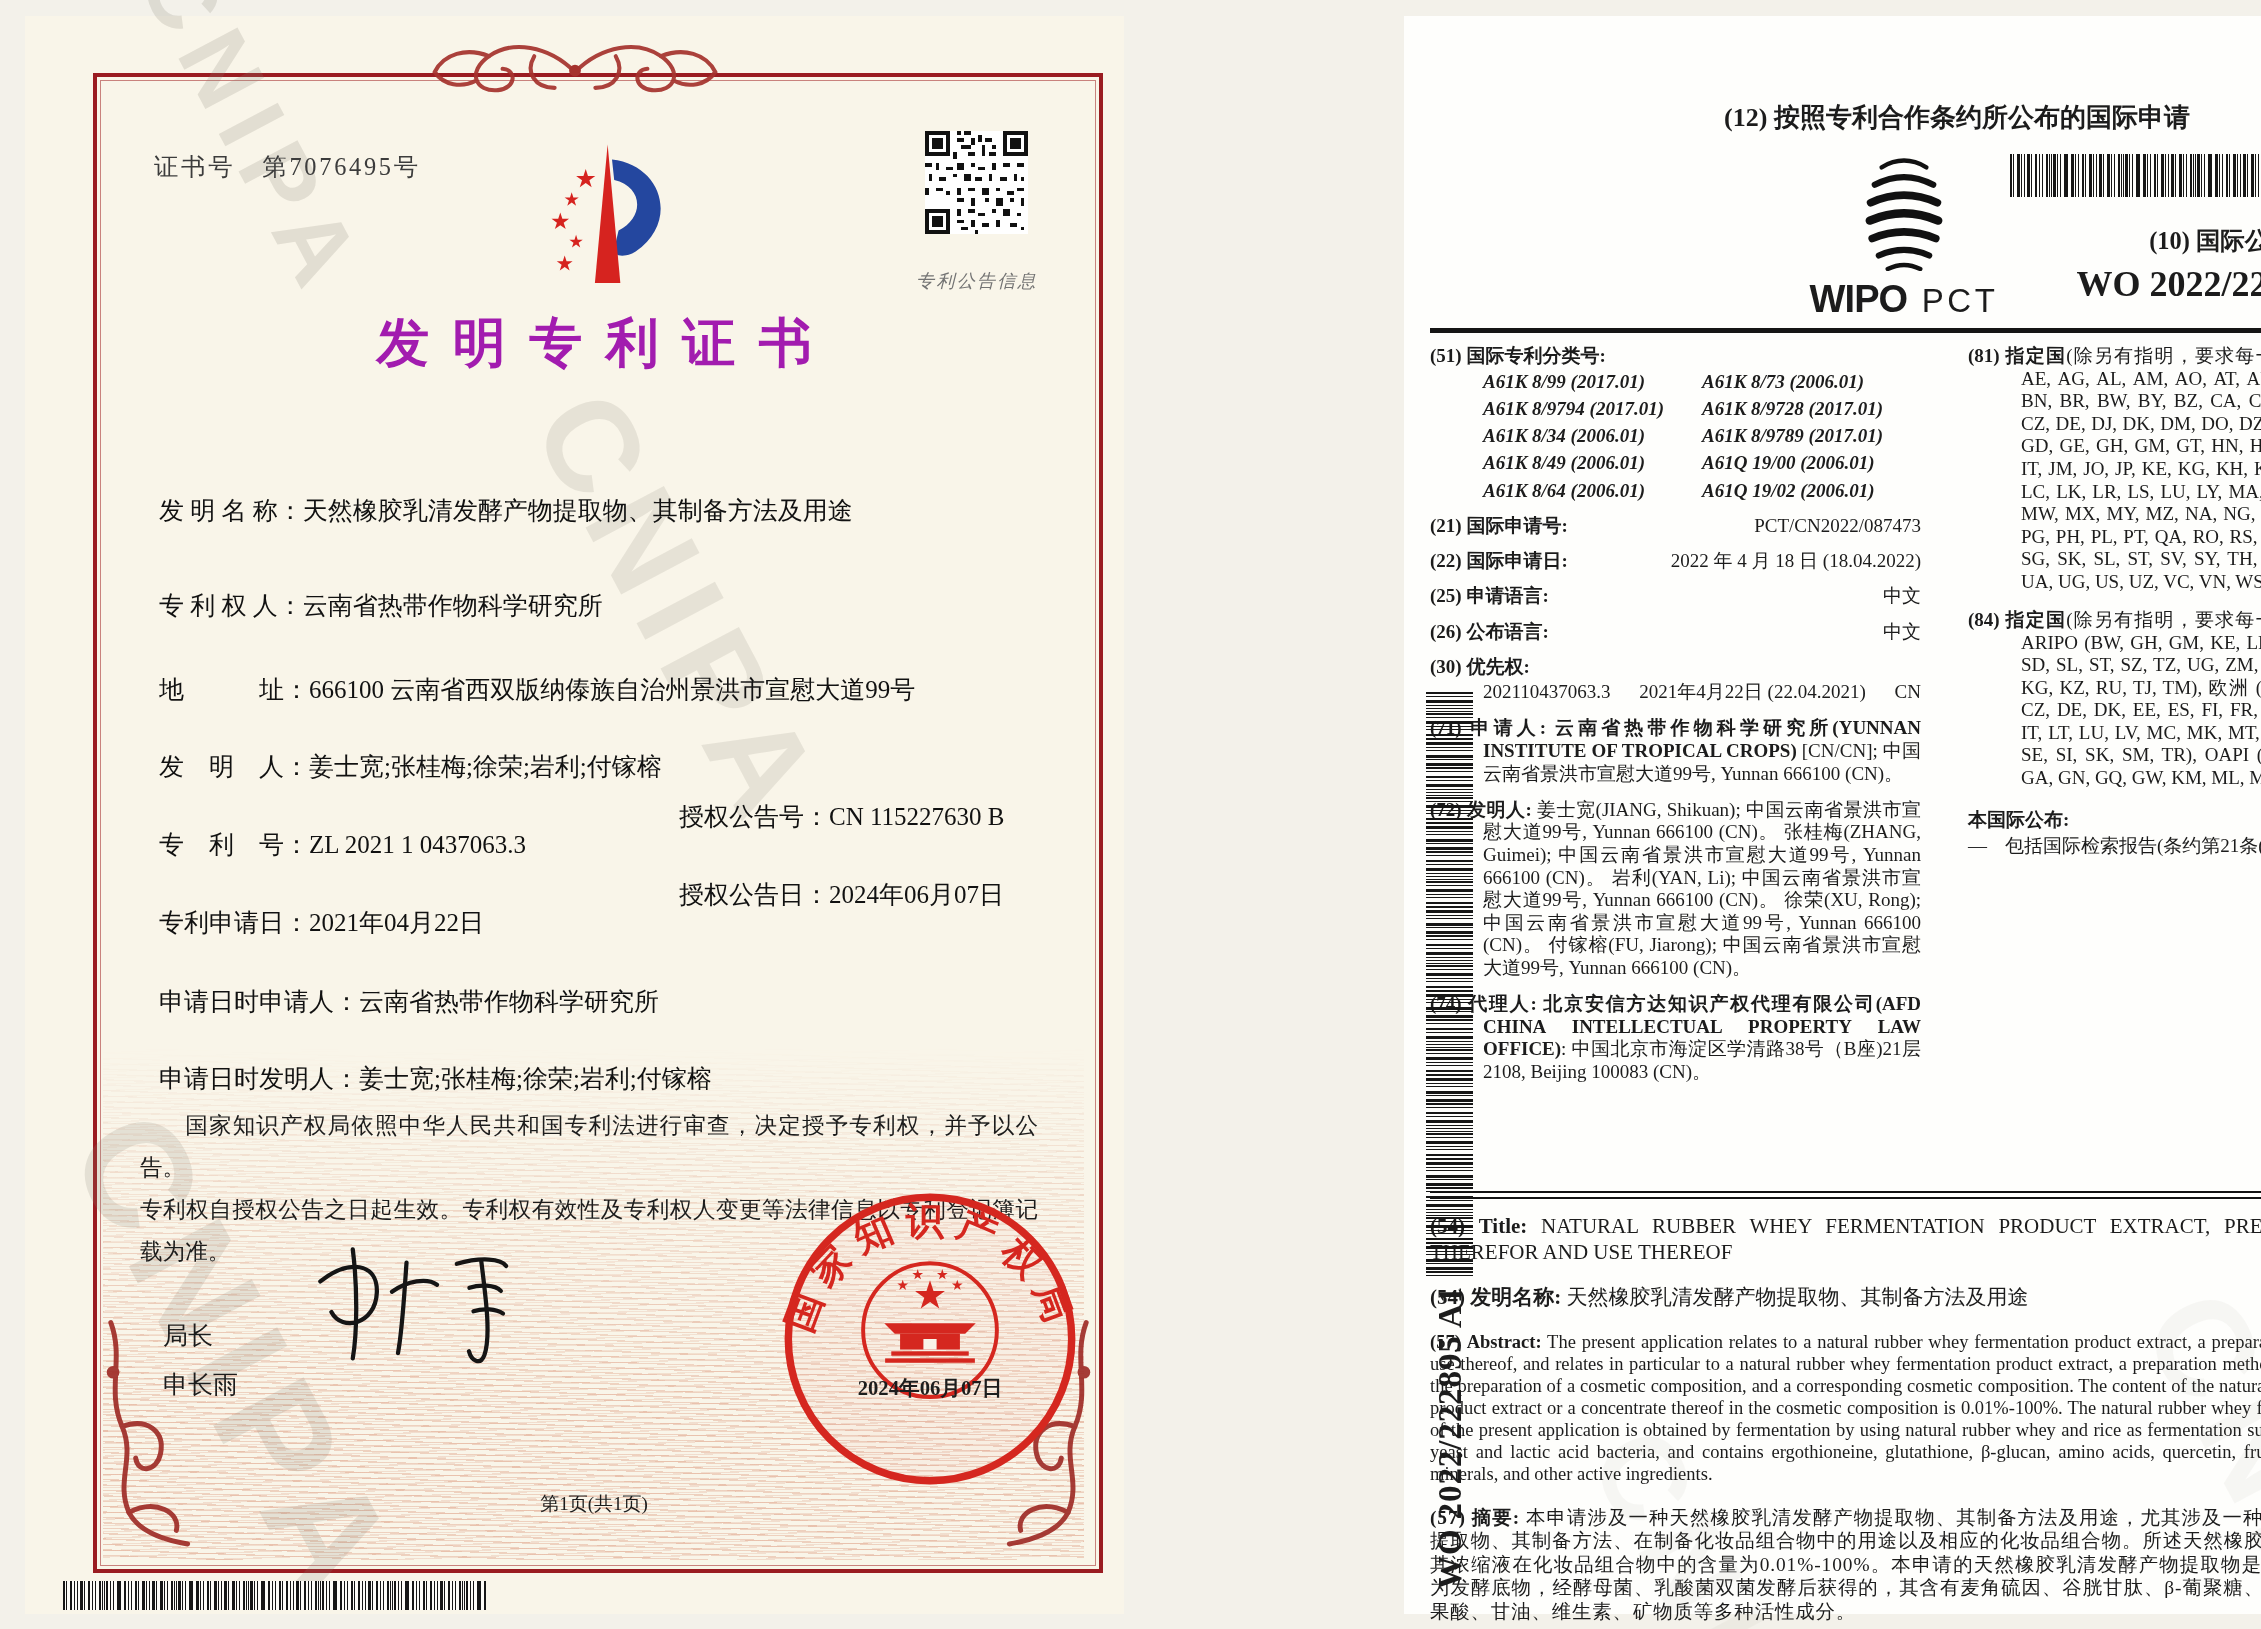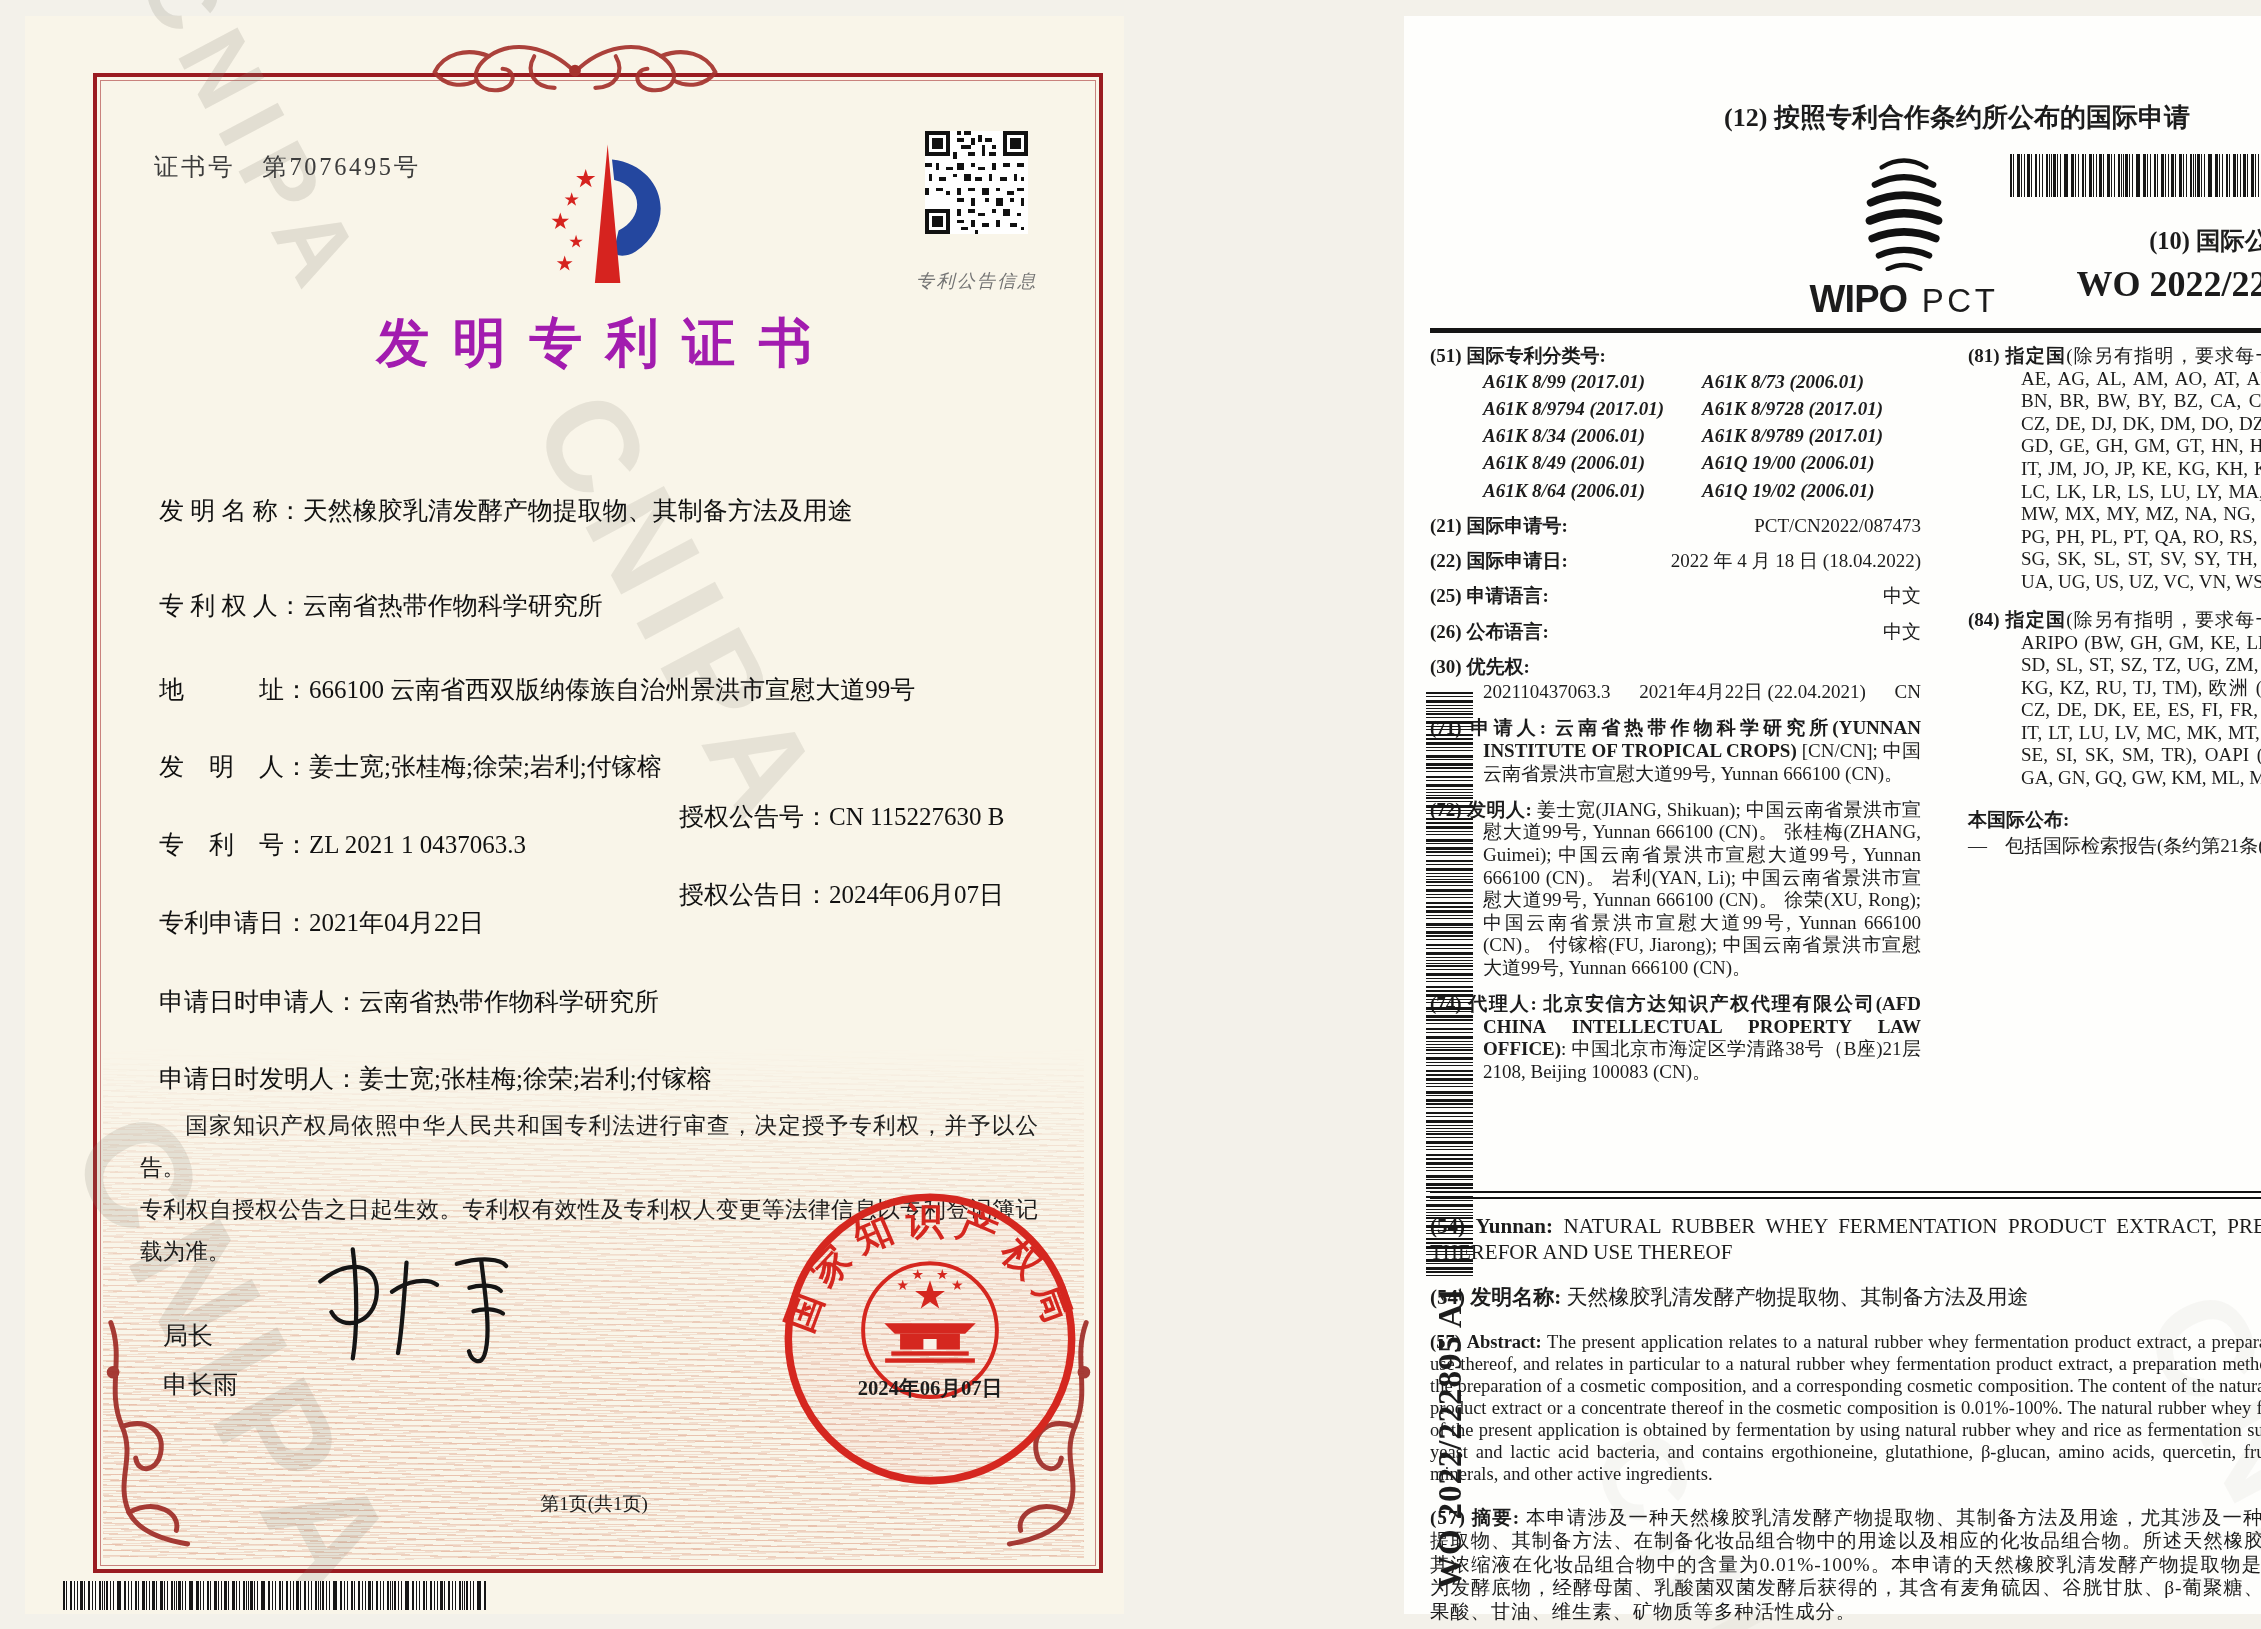--- a/index.html
+++ b/index.html
@@ -407,21 +407,21 @@
       <span>—</span>
       <span>包括国际检索报告(条约第21条(3))。</span>
     </div>
   </div>
 
   <div class="bottom">
     <div class="dbl-rule"></div>
     <div class="dbl-rule2"></div>
     <div class="title-en">
       <span class="b">(54)</span>
-      <span class="b">Yunnan:</span>
+      <span class="b">Title:</span>
       <span>NATURAL RUBBER WHEY FERMENTATION PRODUCT EXTRACT, PREPARATION METHOD THEREFOR AND USE THEREOF</span>
     </div>
     <div class="title-zh">
       <span class="b">(54)</span>
       <span class="b">发明名称:</span>
       <span>天然橡胶乳清发酵产物提取物、其制备方法及用途</span>
     </div>
     <div class="abs-en">
       <span class="b">(57)</span>
       <span class="b">Abstract:</span>

